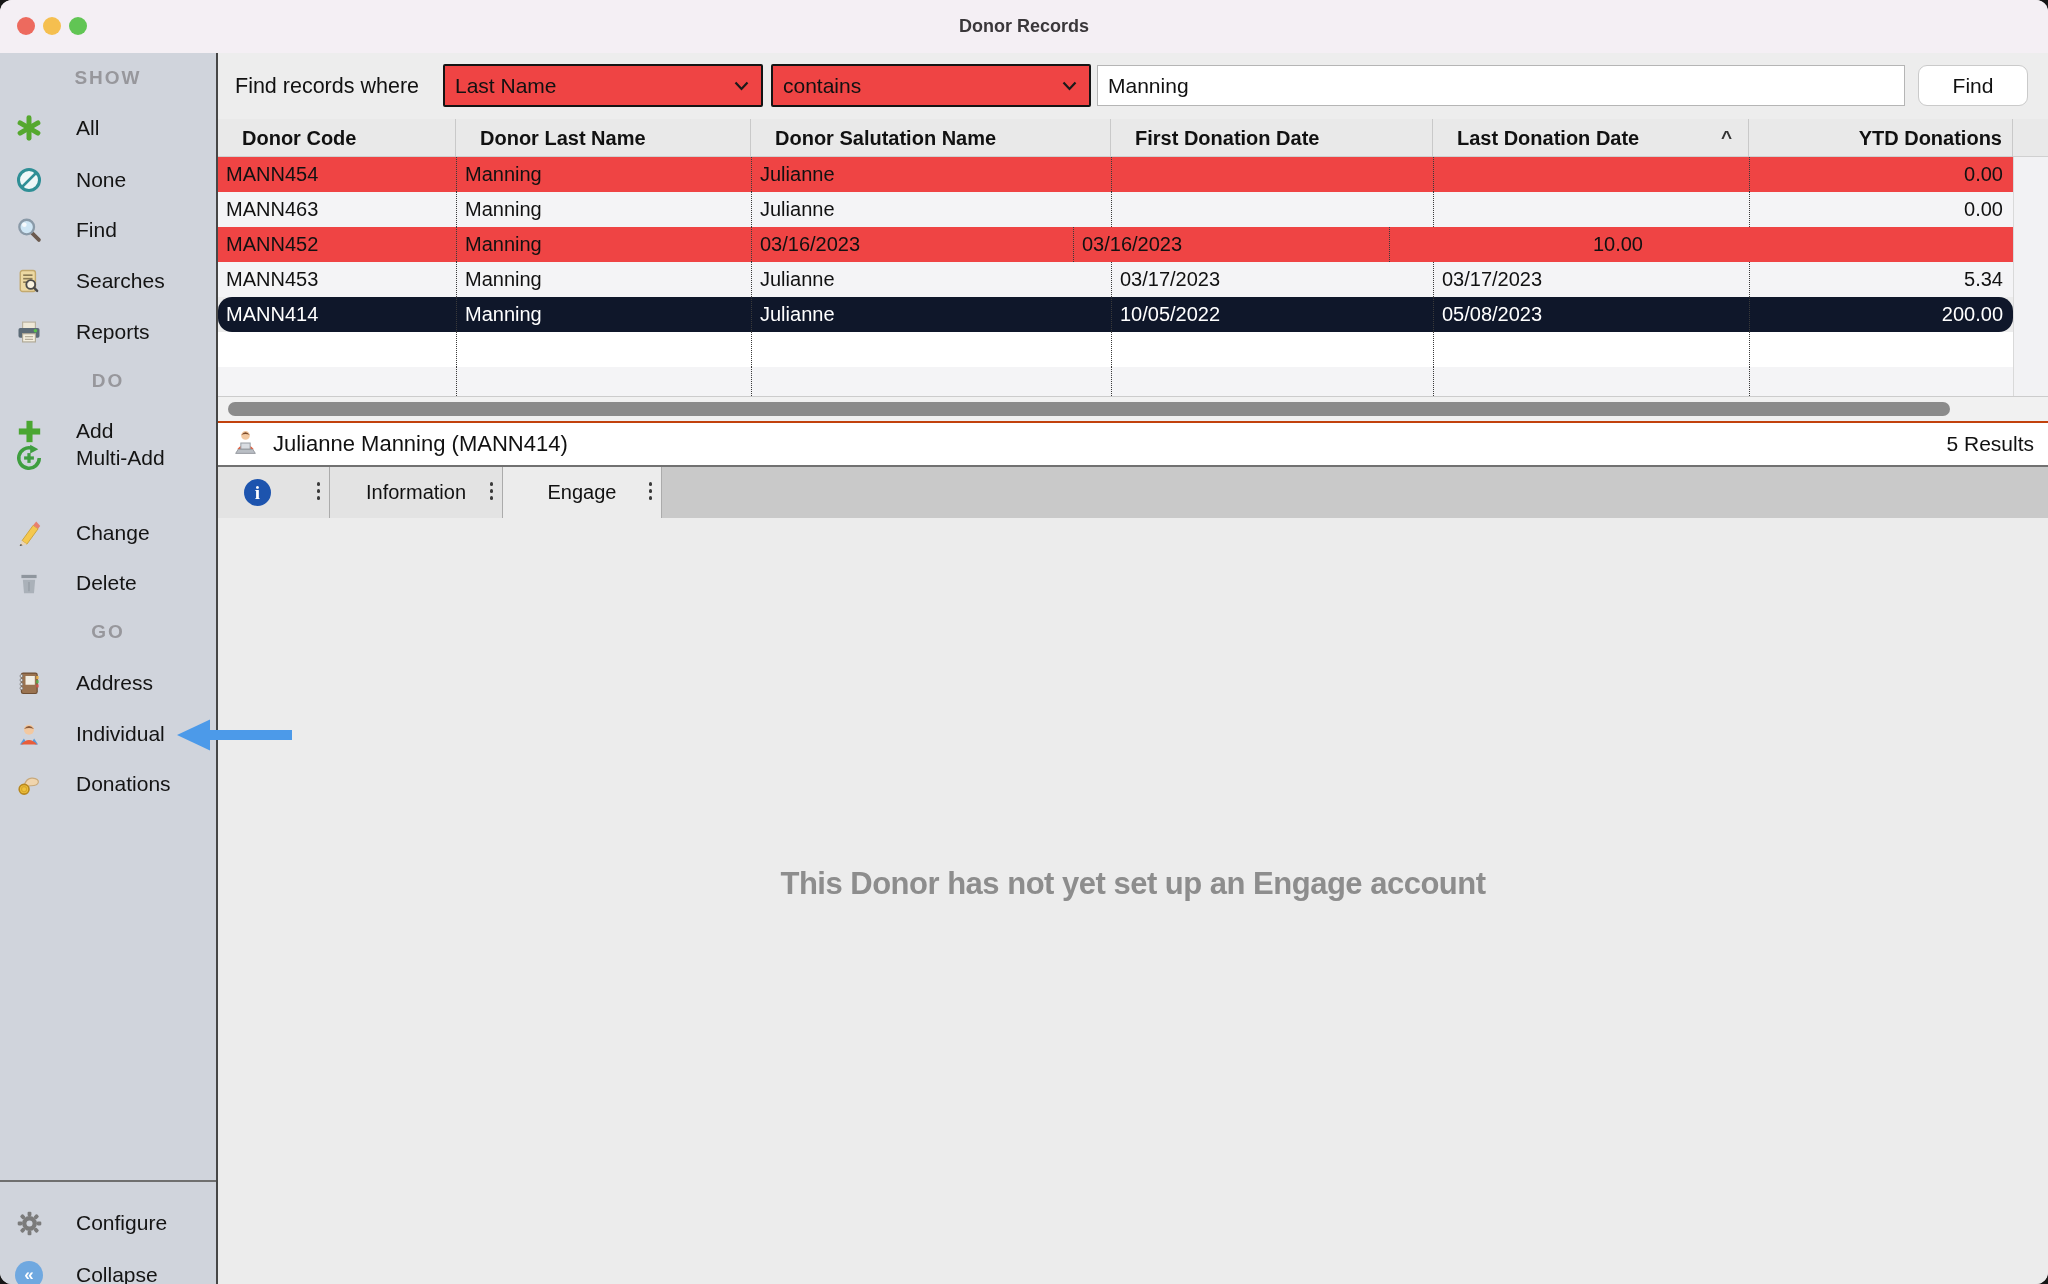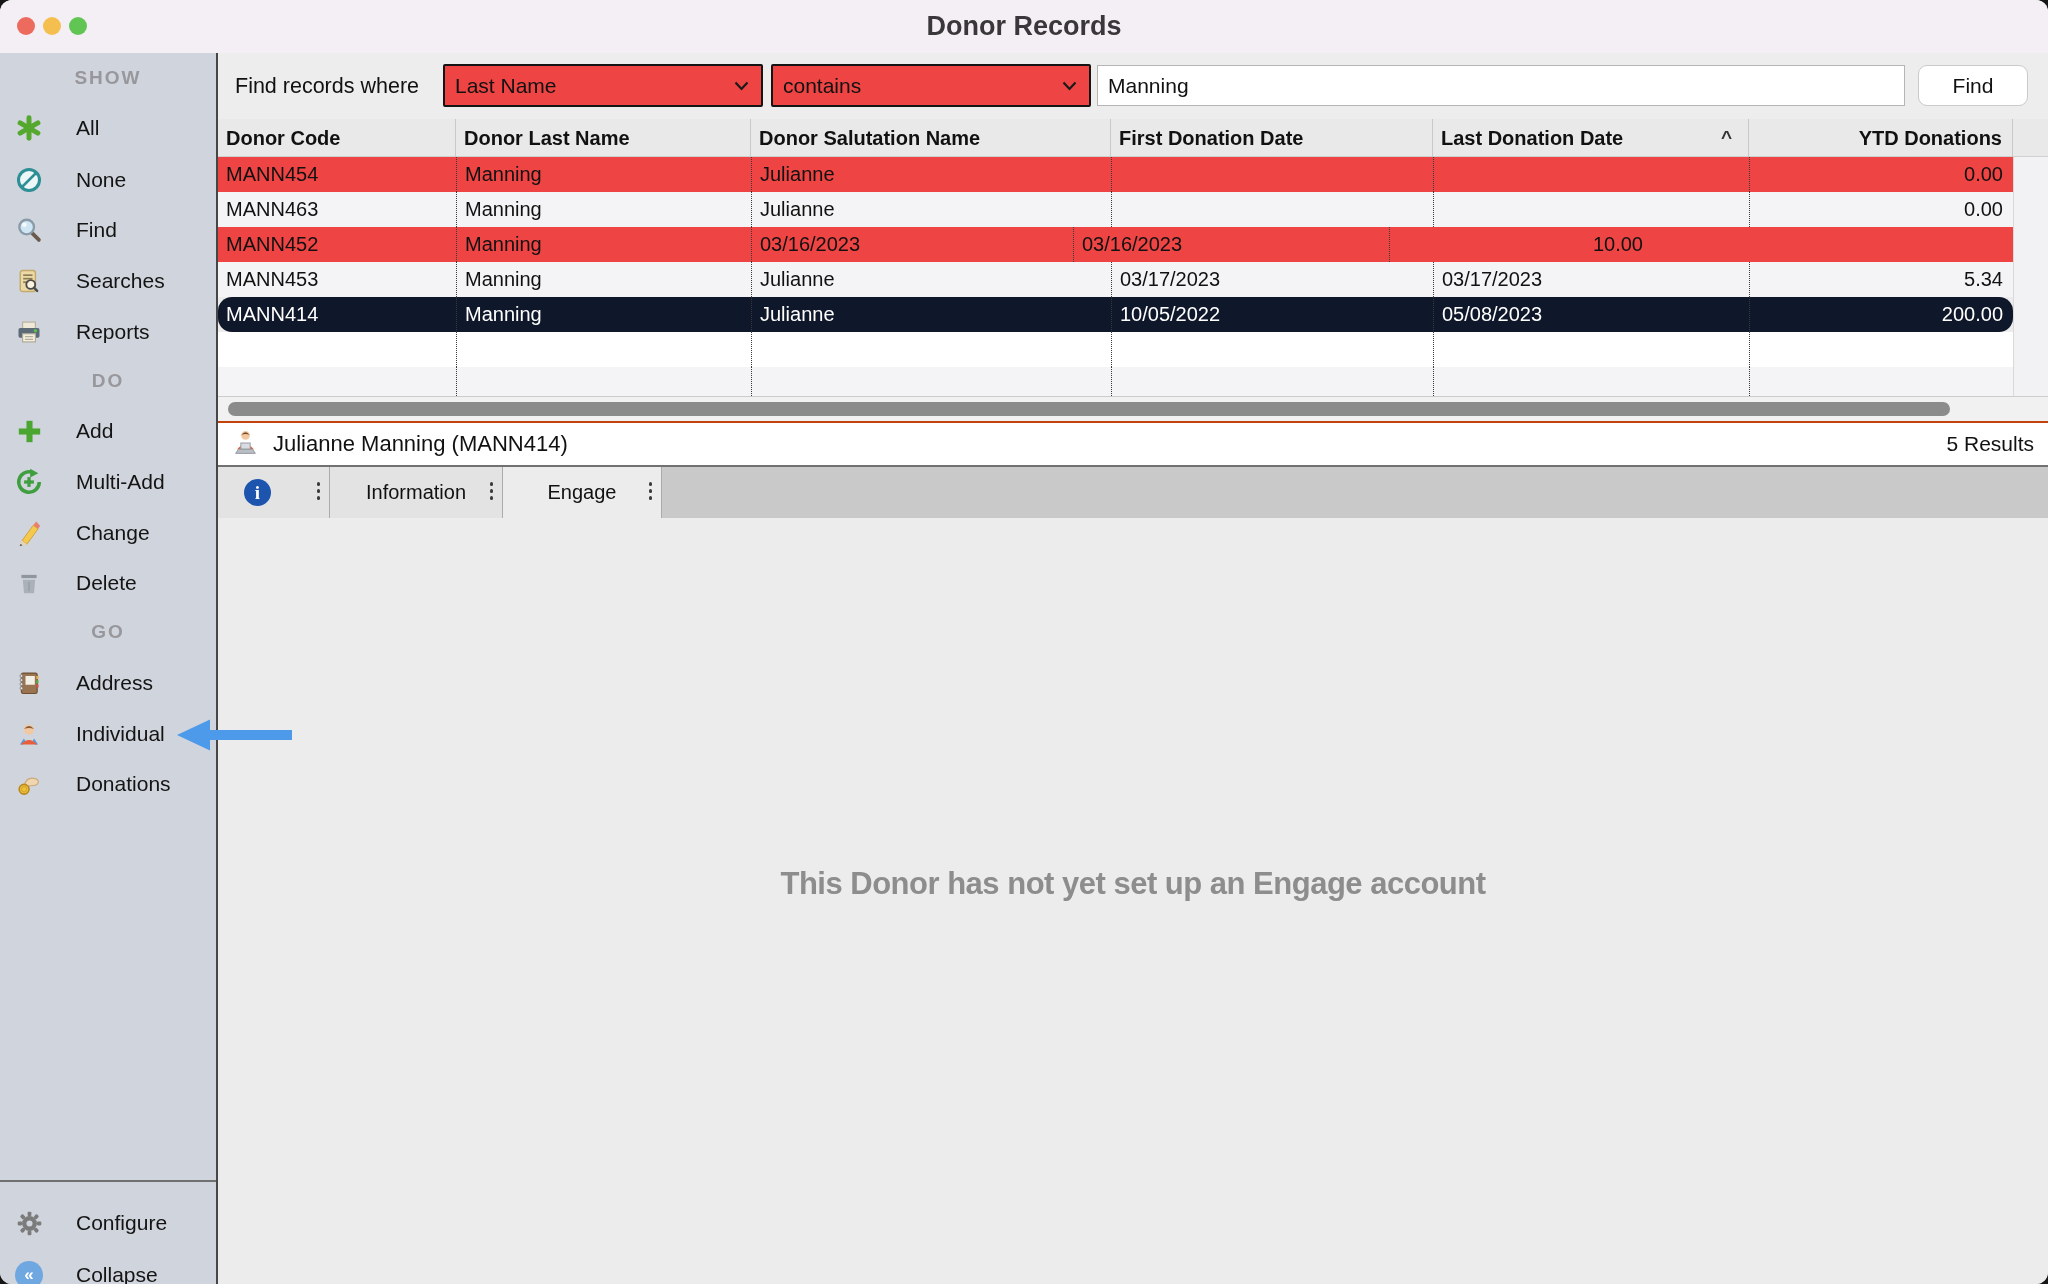--- a/index.html
+++ b/index.html
@@ -1,21 +1,21 @@
 <!DOCTYPE html>
 <html><head>
 <meta charset="utf-8">
 <style>
   html,body{margin:0;padding:0;background:#161616;font-family:"Liberation Sans",sans-serif;}
   #window{position:relative;width:2048px;height:1284px;background:#ececec;border-radius:12px;overflow:hidden;}
 
   
   #titlebar{position:absolute;top:0;left:0;right:0;height:53px;background:#f4eff4;border-bottom:1px solid #d8d3d8;
             display:flex;align-items:center;justify-content:center;}
-  #titlebar .title{font-weight:bold;font-size:27px;color:#3a373a;}
+  #titlebar .title{font-weight:bold;font-size:18px;color:#3a373a;}
   .traffic{position:absolute;top:17px;width:18px;height:18px;border-radius:50%;}
   .t-red{left:17px;background:#ed6a5e;}
   .t-yellow{left:43px;background:#f5bf4f;}
   .t-green{left:69px;background:#61c554;}
 
   
   #sidebar{position:absolute;top:53px;left:0;bottom:0;width:216px;background:#d0d4dc;border-right:2px solid #464646;}
   .side-header{position:absolute;left:0;width:216px;text-align:center;font-weight:bold;font-size:19px;color:#97979c;letter-spacing:2px;}
   .side-item{position:absolute;left:14px;height:34px;display:flex;align-items:center;cursor:default;}
   .side-item .icon{width:30px;height:30px;display:flex;align-items:center;justify-content:center;flex:none;}
@@ -35,21 +35,21 @@
   #dd-op{left:553px;}
   #find-input{position:absolute;left:879px;top:12px;width:808px;height:41px;box-sizing:border-box;border:1px solid #b5b5b5;
               background:#fff;font-size:21px;font-family:"Liberation Sans",sans-serif;color:#111;padding:0 0 0 10px;outline:none;}
   #find-btn{position:absolute;right:20px;top:12px;width:110px;height:41px;background:#fff;border:1px solid #cacaca;border-radius:9px;
             font-size:21px;color:#111;font-family:"Liberation Sans",sans-serif;}
 
   
   #thead{position:absolute;top:119px;left:218px;right:0;height:38px;background:#e9e9e9;border-bottom:1px solid #d0d0d0;
          display:flex;box-sizing:border-box;}
   .hcell{height:38px;display:flex;align-items:center;font-weight:bold;font-size:20px;color:#111;
-         box-sizing:border-box;border-right:1px solid #c9c9c9;padding-left:8px;flex:none;white-space:nowrap;}
+         box-sizing:border-box;border-right:1px solid #c9c9c9;padding-left:24px;flex:none;white-space:nowrap;}
   .c0{width:238px;}.c1{width:295px;}.c2{width:360px;}.c3{width:322px;}.c4{width:316px;}.c5{width:264px;}
   .hcell.c5{justify-content:flex-end;padding-right:10px;padding-left:0;}
   .hgutter{flex:1;border-right:none;}
   .sort-caret{margin-left:auto;padding-right:16px;font-weight:bold;font-size:19px;color:#333;}
 
   #tbody{position:absolute;top:157px;left:218px;width:1795px;}
   .trow{display:flex;height:35px;background:#ef4444;}
   .trow:nth-child(even){background:#f4f4f6;}
   .trow.selected{background:#0f172a;border-radius:14px;}
   .trow.selected .tcell{color:#fff;}
@@ -173,21 +173,21 @@
       <span class="icon">
         <svg width="27" height="27" viewBox="0 0 24 24">
             <g stroke="#4aa631" stroke-width="5.4">
               <line x1="12" y1="2.5" x2="12" y2="21.5"></line>
               <line x1="2.5" y1="12" x2="21.5" y2="12"></line>
             </g>
           </svg>
       </span>
       <span class="lbl">Add</span>
     </div>
-    <div class="side-item" style="top:412px">
+    <div class="side-item" style="top:388px">
       <span class="icon">
         <svg width="28" height="28" viewBox="0 0 24 24">
             <path d="M20.8,12 A8.8,8.8 0 1 1 14.6,3.6" fill="none" stroke="#3f9e3f" stroke-width="3"></path>
             <polygon points="13,0.6 20,4.4 13,8.2" fill="#3f9e3f"></polygon>
             <g stroke="#3f9e3f" stroke-width="2.8">
               <line x1="12" y1="7.8" x2="12" y2="16.2"></line>
               <line x1="7.8" y1="12" x2="16.2" y2="12"></line>
             </g>
           </svg>
       </span>

